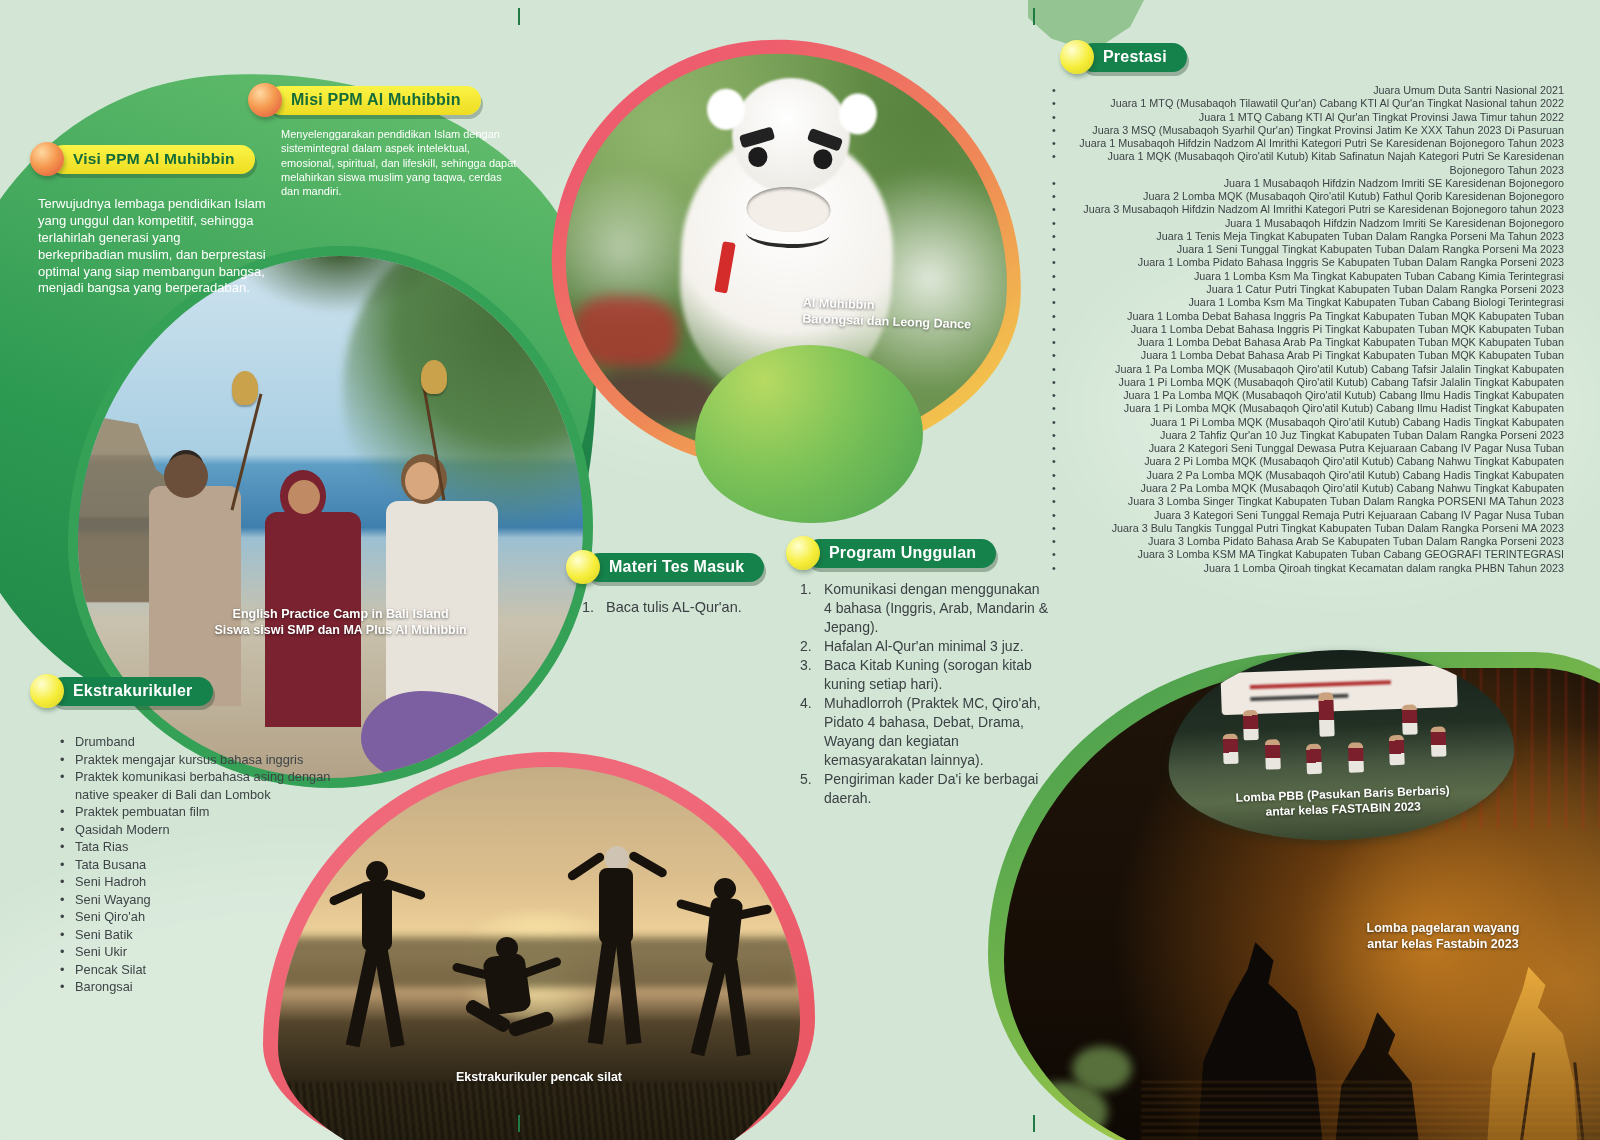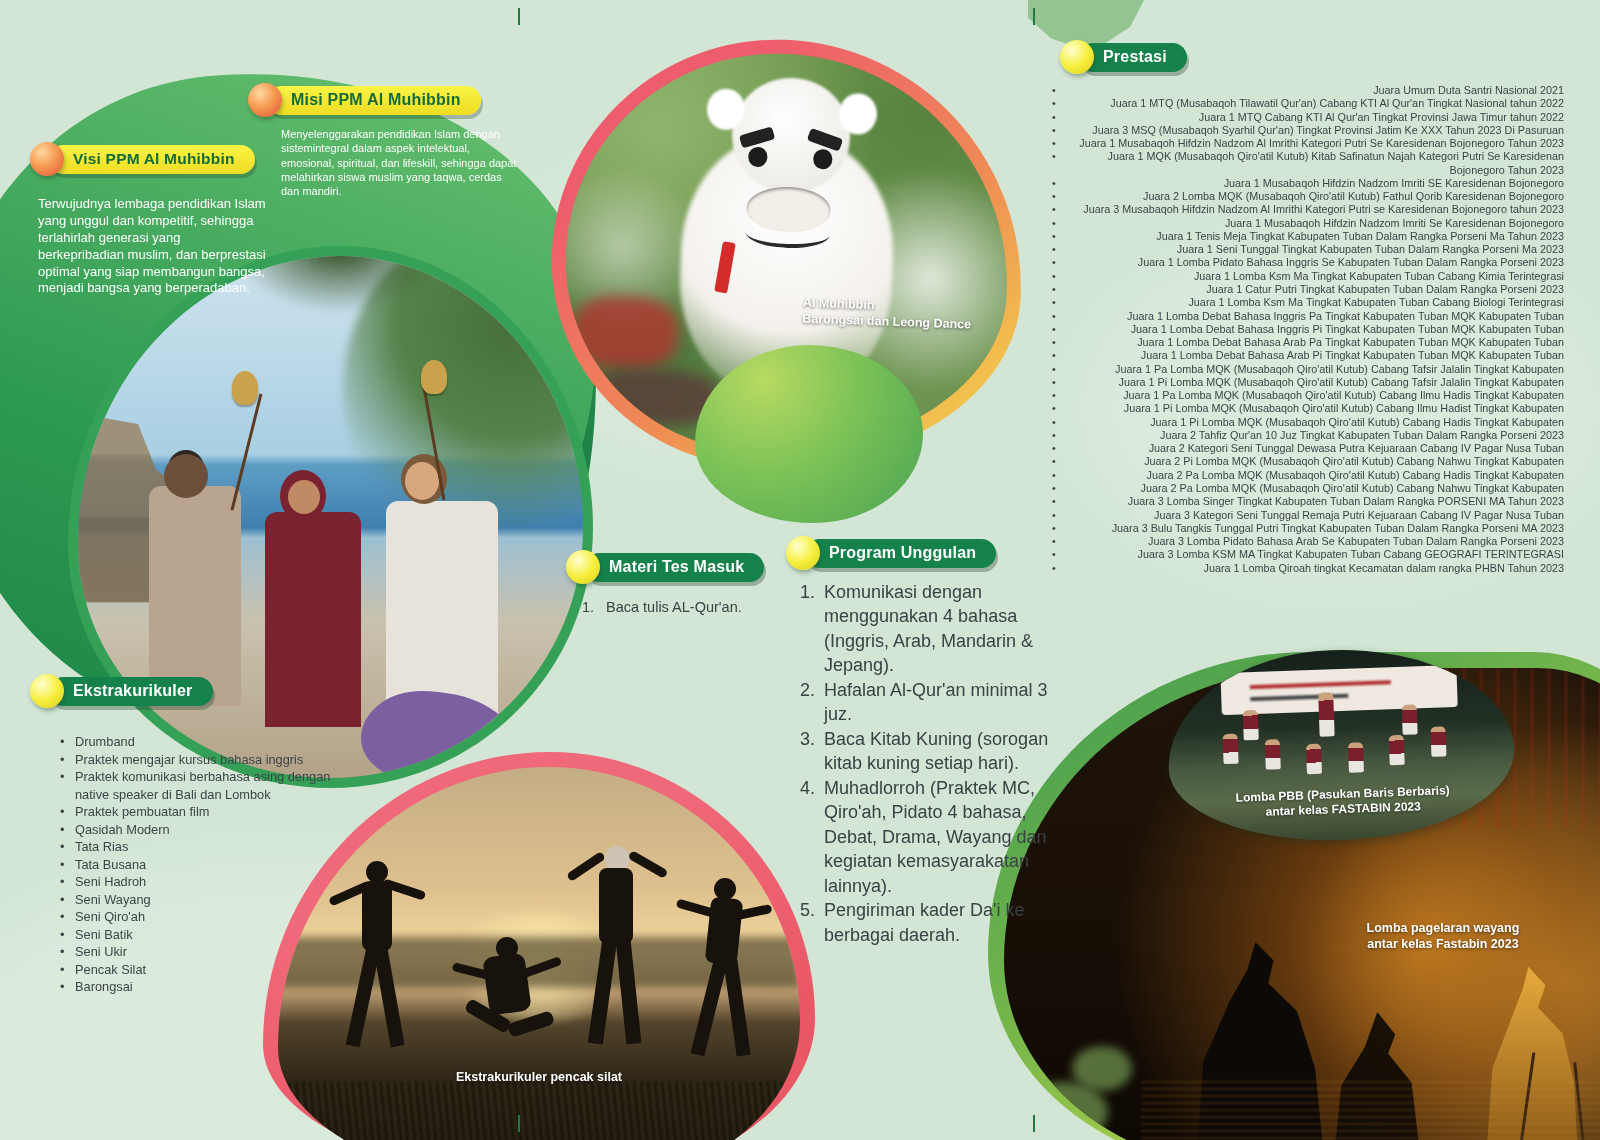--- a/index.html
+++ b/index.html
@@ -17,21 +17,21 @@
         font-size:16px;white-space:nowrap;letter-spacing:.2px;}
   .pill.green{background:#15824b;color:#fff;box-shadow:2px 4px 0 rgba(40,70,50,.35);}
   .pill.yellowpill{background:linear-gradient(#fbf445,#eedc22);color:#136c3a;
         box-shadow:2px 4px 0 rgba(40,70,50,.3);}
 
   
   .white-par{position:absolute;color:#fff;font-size:13px;line-height:1.3;z-index:30;}
   .dot-list{position:absolute;margin:0;padding:0;list-style:none;color:#3e4447;font-size:12.8px;line-height:1.37;z-index:30;}
   .dot-list li{position:relative;padding-left:17px;}
   .dot-list li::before{content:"•";position:absolute;left:2px;}
-  .num-list{position:absolute;margin:0;padding:0;list-style:none;color:#3b4145;font-size:18px;line-height:1.36;z-index:30;counter-reset:n;}
+  .num-list{position:absolute;margin:0;padding:0;list-style:none;color:#3b4145;font-size:14px;line-height:1.36;z-index:30;counter-reset:n;}
   .num-list li{counter-increment:n;position:relative;padding-left:24px;}
   .num-list li::before{content:counter(n) ".";position:absolute;left:0;}
   .star-list{position:absolute;margin:0;padding:0;list-style:none;color:#3d4346;font-size:10.8px;line-height:1.23;z-index:30;width:512px;}
   .star-list li{position:relative;padding-left:11px;}
   .star-list li::before{content:"•";position:absolute;left:0;top:0;}
 
   .caption{position:absolute;color:#fff;font-weight:bold;font-size:12.5px;line-height:1.3;
            text-shadow:0 1px 3px rgba(0,0,0,.55);z-index:6;}
 
   
@@ -174,20 +174,24 @@
     <div class="head" style="left:40%;top:41%;width:46px;height:52px;background:#7a2230;"></div>
     <div class="head" style="left:41.5%;top:43%;width:32px;height:34px;background:#c08a64;"></div>
     <div class="person" style="left:61%;top:47%;width:112px;height:225px;background:#e8e3da;"></div>
     <div class="head" style="left:64%;top:38%;width:46px;height:50px;background:#7a5a3a;"></div>
     <div class="head" style="left:64.8%;top:39.5%;width:34px;height:38px;background:#d9a77e;"></div>
     <div class="stick" style="left:33%;top:26%;height:120px;transform:rotate(14deg);"></div>
     <div class="stick" style="left:70%;top:24%;height:120px;transform:rotate(-10deg);"></div>
     <div class="puppet" style="left:30.5%;top:22%;"></div>
     <div class="puppet" style="left:68%;top:20%;"></div>
     <div class="fabric" style="left:56%;bottom:-8px;width:150px;height:95px;"></div>
+    <div class="caption" style="left:52%;top:67%;transform:translateX(-50%);text-align:center;width:260px;">
+      <div>English Practice Camp in Bali Island</div>
+      <div>Siswa siswi SMP dan MA Plus Al Muhibbin</div>
+    </div>
   </div>
 
   <div class="pill-row" style="left:30px;top:674px;">
     <span class="ball yellow"></span>
     <span class="pill green">Ekstrakurikuler</span>
   </div>
   <ul class="dot-list" style="left:58px;top:733px;width:300px;">
       <li>Drumband</li>
       <li>Praktek mengajar kursus bahasa inggris</li>
       <li>Praktek komunikasi berbahasa asing dengan native speaker di Bali dan Lombok</li>

